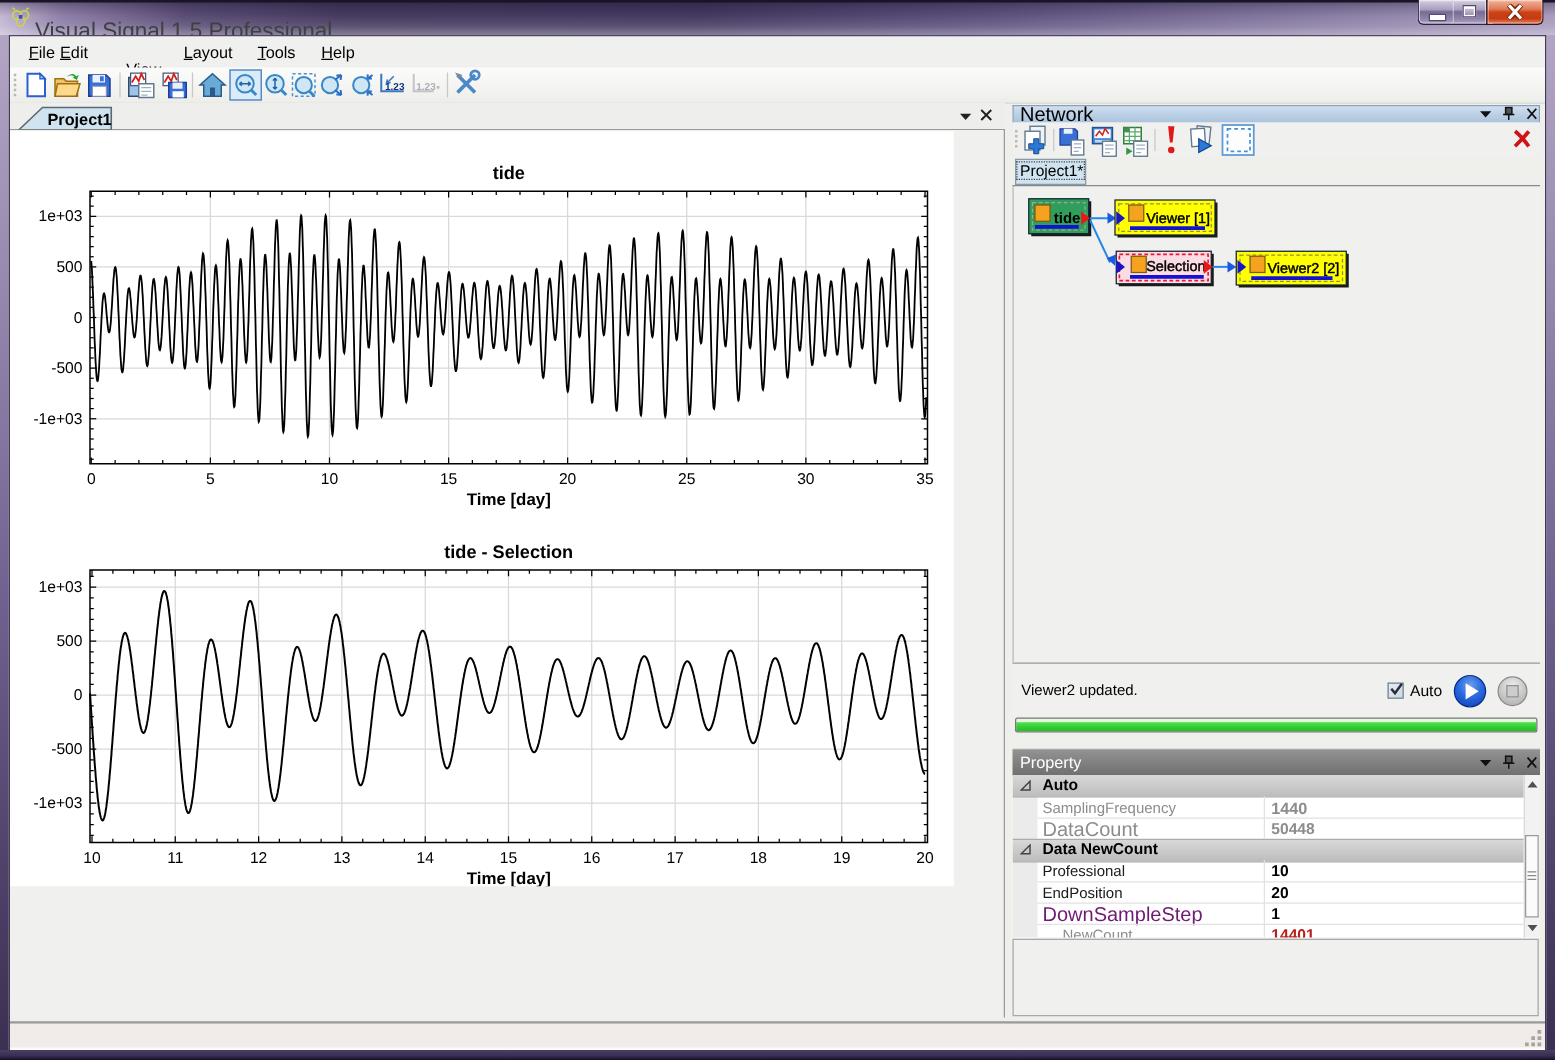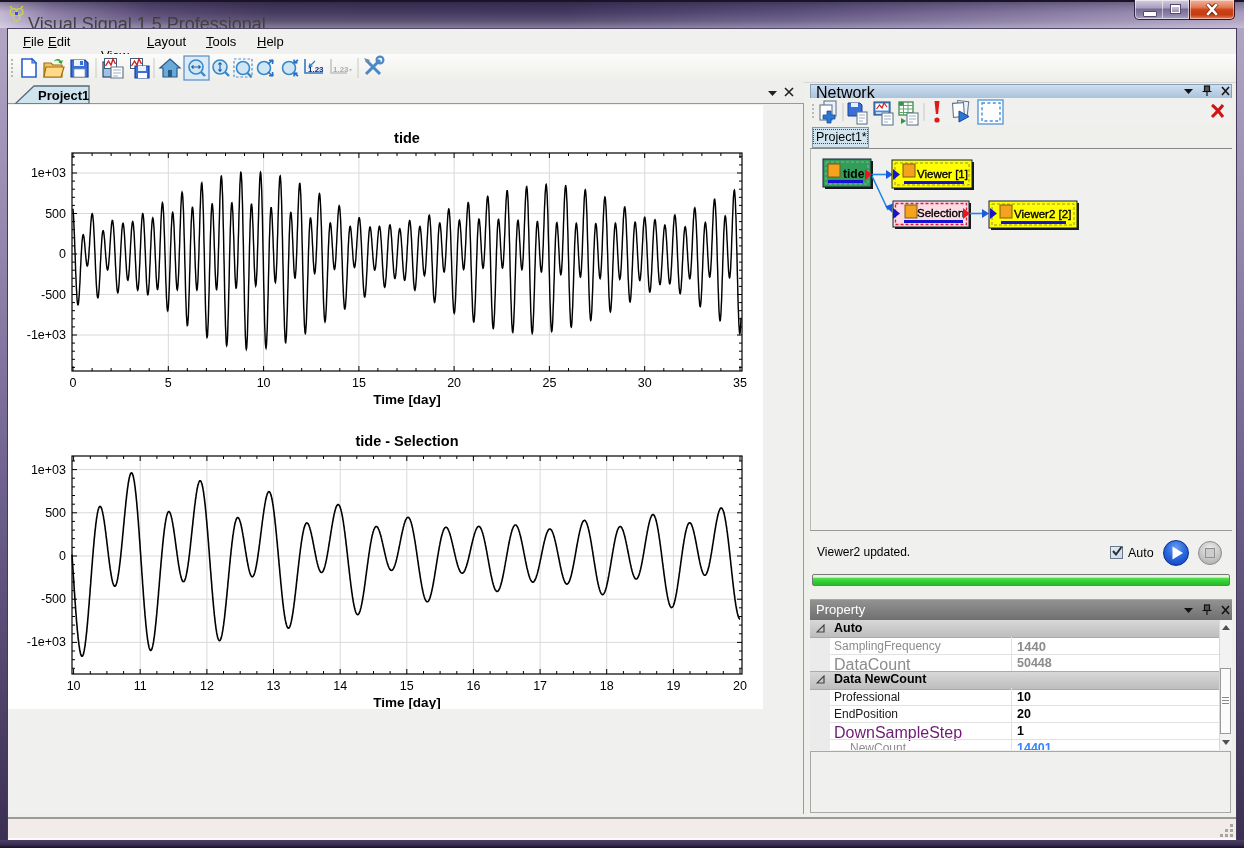--- a/index.html
+++ b/index.html
@@ -665,21 +665,21 @@
       <path d="M8 1 V8 H1 Z" fill="none" stroke="#444" stroke-width="1.2"></path>
     </svg>
  <div class="a" style="left:24px;top:52px;font-size:12.5px;font-weight:bold;color:#000">Data NewCount</div>
  <div class="a" style="left:24px;top:70px;font-size:12px;color:#1a1a1a">Professional</div>
  <div class="a" style="left:207px;top:70px;font-size:12.5px;font-weight:bold;color:#000">10</div>
  <div class="a" style="left:24px;top:87px;font-size:12px;color:#1a1a1a">EndPosition</div>
  <div class="a" style="left:207px;top:87px;font-size:12.5px;font-weight:bold;color:#000">20</div>
  <div class="a" style="left:24px;top:104px;font-size:16px;color:#701a75">DownSampleStep</div>
  <div class="a" style="left:207px;top:104px;font-size:12.5px;font-weight:bold;color:#000">1</div>
  <div class="a" style="left:40px;top:121px;font-size:12px;color:#8c8c8c">NewCount</div>
- <div class="a" style="left:207px;top:121px;font-size:12.5px;font-weight:bold;color:#3b82f6">14401</div>
+ <div class="a" style="left:207px;top:121px;font-size:12.5px;font-weight:bold;color:#b91c1c">14401</div>
  <div class="a" style="left:20px;top:34px;width:389px;height:1px;background:#e2e2e2"></div>
  <div class="a" style="left:20px;top:85px;width:389px;height:1px;background:#e2e2e2"></div>
  <div class="a" style="left:20px;top:102px;width:389px;height:1px;background:#e2e2e2"></div>
  <div class="a" style="left:20px;top:119px;width:389px;height:1px;background:#e2e2e2"></div>
  <div class="a" style="left:201px;top:17px;width:1px;height:34px;background:#e2e2e2"></div>
  <div class="a" style="left:201px;top:68px;width:1px;height:62px;background:#e2e2e2"></div>
 
  <div class="a" style="left:409px;top:0;width:13px;height:130px;background:#f2f2f2;border-left:1px solid #d8d8d8;box-sizing:border-box"></div>
  <svg class="a" style="left:411px;top:3px" width="10" height="10" viewBox="0 0 10 10">
       <path d="M1 7 L5 2 L9 7 Z" fill="#505050"></path>

